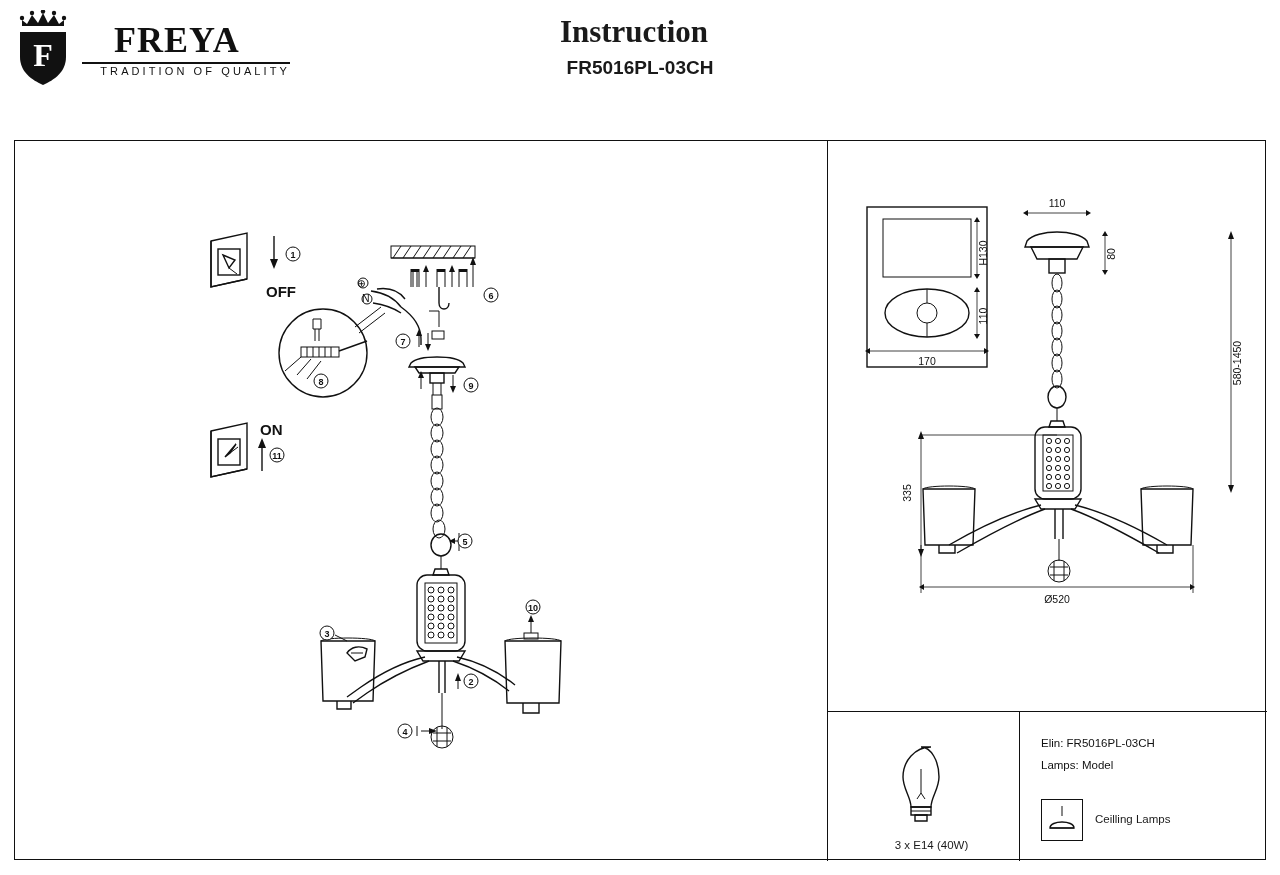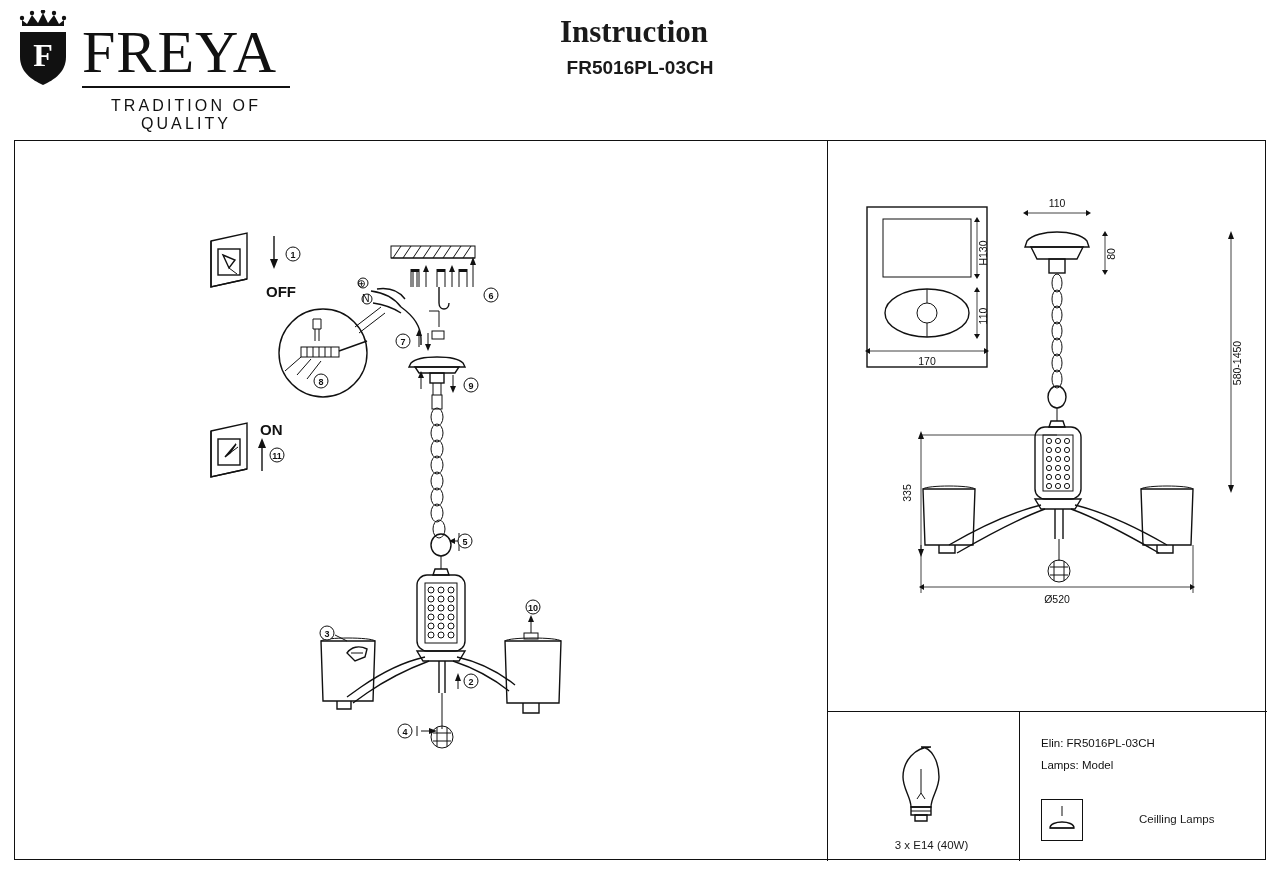--- a/index.html
+++ b/index.html
@@ -30,38 +30,39 @@
   .brand-crest {
     width: 58px; height: 76px;
     position: relative;
   }
   .brand-words {
     margin-left: 10px;
     padding-top: 12px;
   }
   .brand-name {
     font-family: "Liberation Serif", serif;
-    font-size: 60px;
-    font-weight: normal;
+    font-size: 36px;
+    font-weight: bold;
     letter-spacing: 1px;
     line-height: 1;
     color: #111;
+    margin-left: 32px;
   }
   .brand-rule {
     border-top: 2px solid #111;
     margin-top: 4px;
     width: 208px;
   }
   .brand-tagline {
-    font-size: 16px;
+    font-size: 11px;
     letter-spacing: 3.1px;
-    margin-top: 9px;
+    margin-top: 1px;
     color: #111;
     width: 208px;
-    text-align: center;
+    text-align: right;
   }
   .doc-title {
     position: absolute;
     left: 0; right: 12px; top: 14px;
     text-align: center;
     font-size: 31px;
     font-weight: bold;
     font-family: "Liberation Serif", serif;
   }
   .doc-model {
@@ -130,21 +131,20 @@
     width: 248px; height: 150px;
     padding: 22px 0 0 22px;
     font-size: 11.5px;
     line-height: 1.9;
   }
   .spec-row { color: #111; }
   .spec-cat {
     display: flex;
     align-items: center;
     margin-top: 22px;
-    gap: 44px;
   }
   .cat-icon {
     width: 42px; height: 42px;
     border: 1px solid #111;
     position: relative;
     margin-right: 12px;
   }
   .cat-label { font-size: 11.5px; }
 
   .bulb-block {

